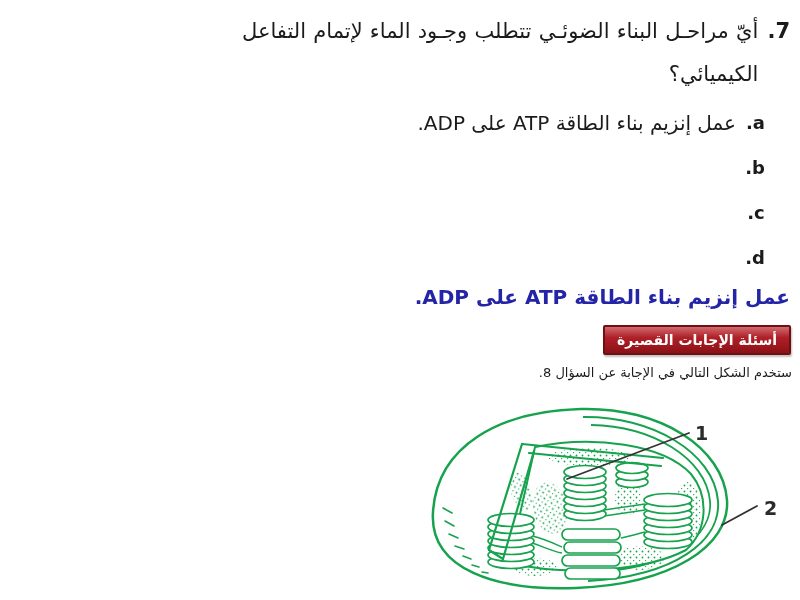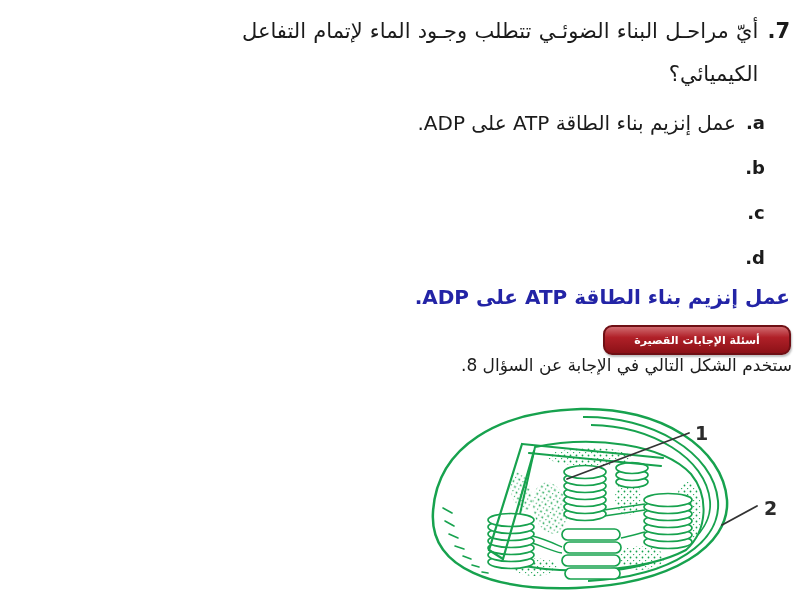--- a/index.html
+++ b/index.html
@@ -17,30 +17,30 @@
   .options{position:absolute;top:100px;right:35px;direction:rtl;}
   .option{display:flex;gap:10px;align-items:center;height:45px;font-size:20px;}
   .opt-letter{font-weight:bold;font-size:18px;min-width:18px;text-align:center;}
 
   
   .answer{position:absolute;top:285px;right:10px;direction:rtl;
           font-size:20px;font-weight:bold;color:#2324a6;}
 
   
   .banner{position:absolute;top:325px;right:9px;width:184px;height:26px;
-          border-radius:9px;
+          border-radius:2px;
           background:linear-gradient(180deg,#d06a6f 0%,#b02028 40%,#8c1117 100%);
           border:2px solid #6e0f14;
           box-shadow:1px 2px 2px rgba(0,0,0,0.25);
-          color:#ffffff;font-size:11px;font-weight:bold;
+          color:#ffffff;font-size:14px;font-weight:bold;
           display:flex;align-items:center;justify-content:center;direction:rtl;}
 
   
-  .instruction{position:absolute;top:349px;right:8px;direction:rtl;
-               font-size:17px;line-height:32px;}
+  .instruction{position:absolute;top:357px;right:8px;direction:rtl;
+               font-size:13px;line-height:32px;}
 
   
   .figure{position:absolute;left:425px;top:400px;width:375px;height:200px;}
   .fig-label{font-family:"DejaVu Sans",sans-serif;font-size:19px;font-weight:600;fill:#2b2b2b;}
 </style>
 </head>
 <body>
 
 <div class="page">
 

